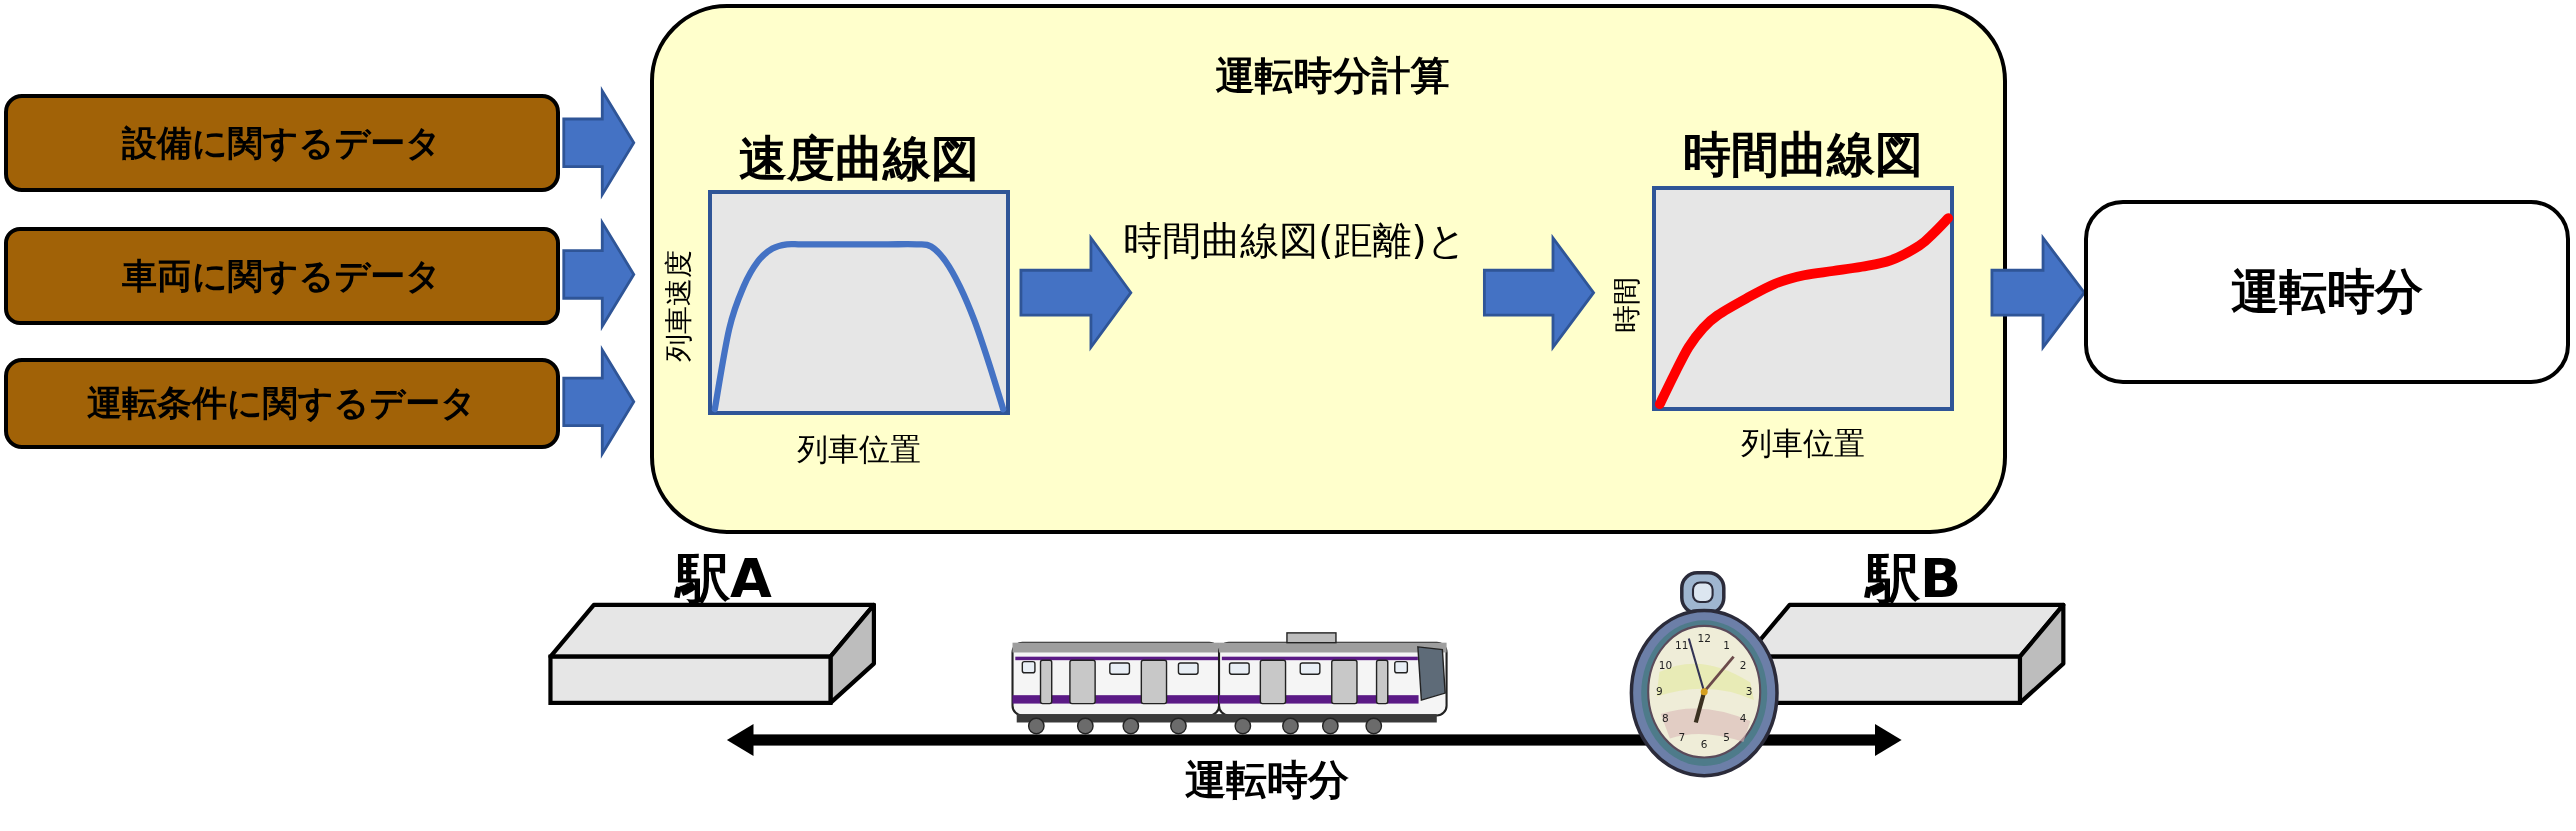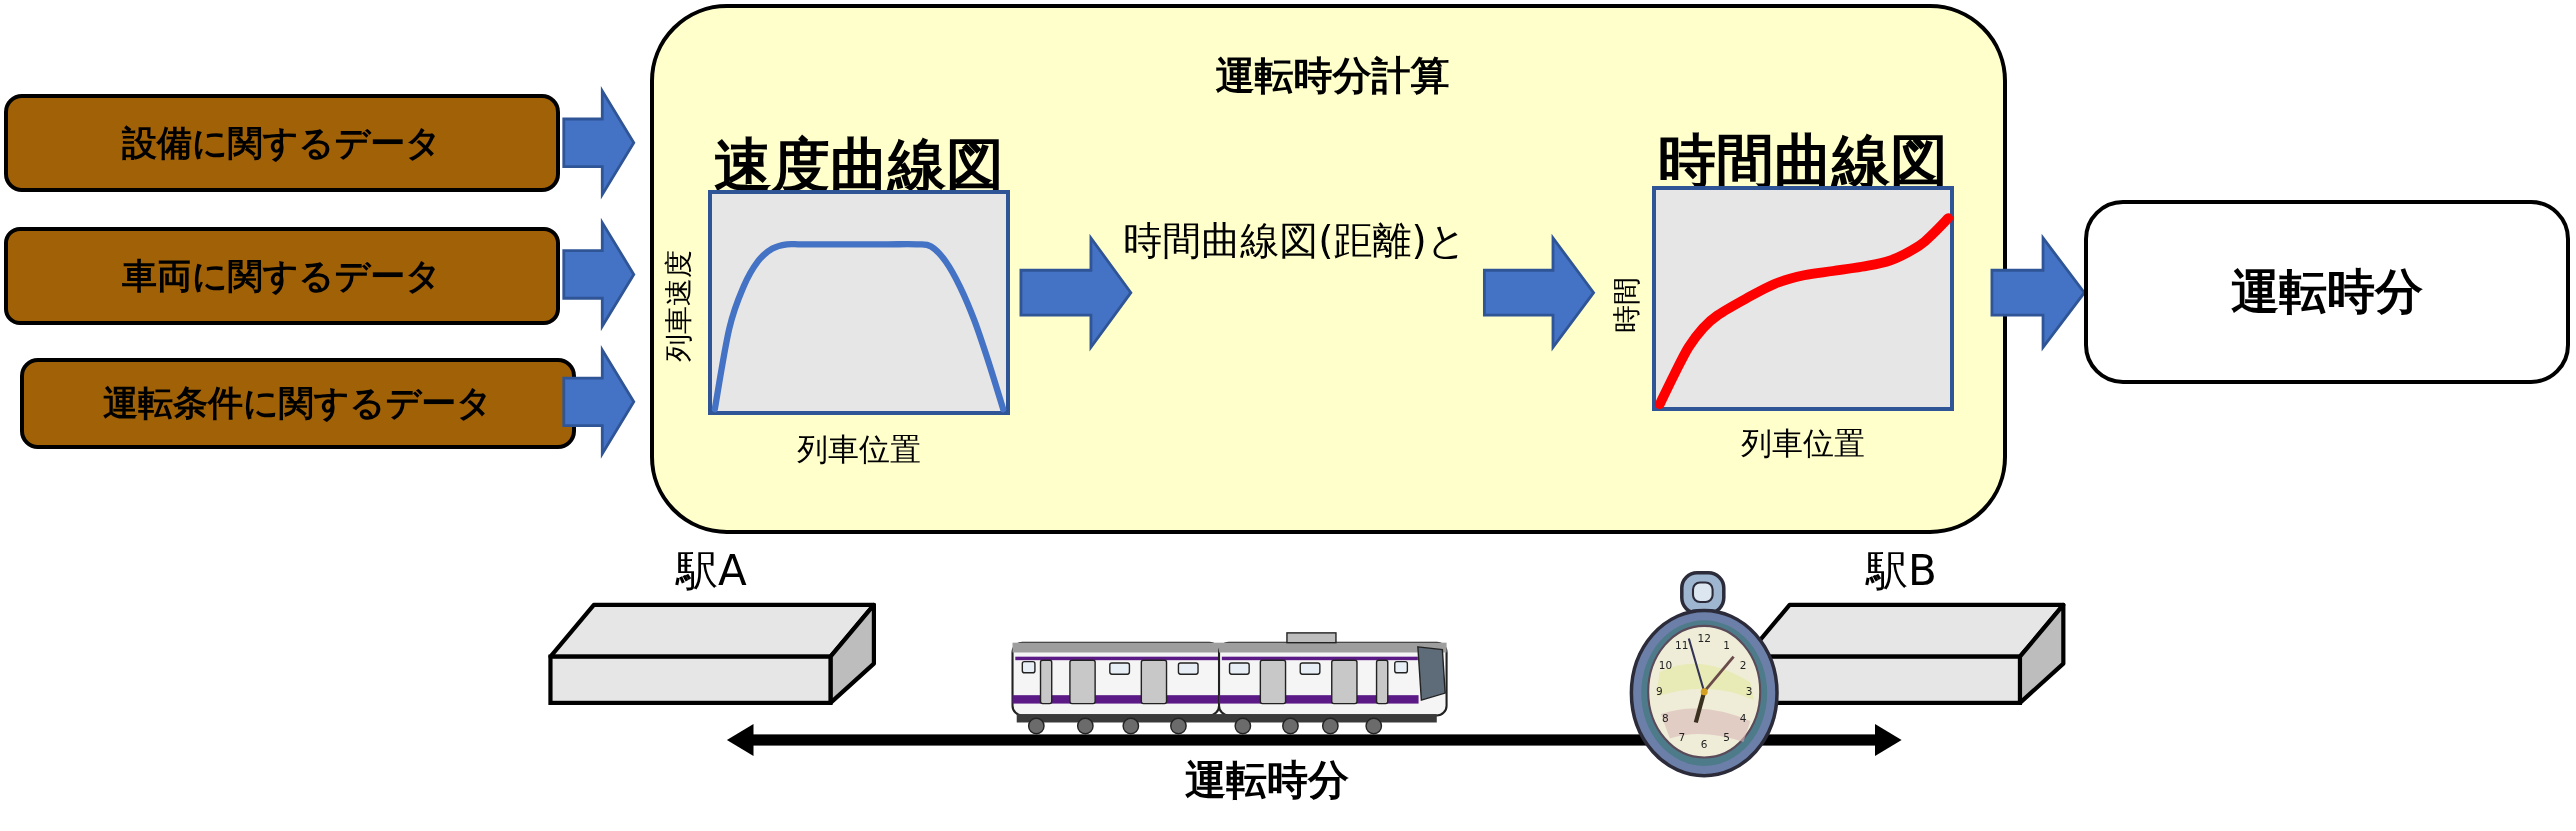--- a/index.html
+++ b/index.html
@@ -4,42 +4,42 @@
 <style>
   html,body{margin:0;padding:0;background:#ffffff;}
   body{width:2576px;height:831px;position:relative;overflow:hidden;
        font-family:"DejaVu Sans","Liberation Sans",sans-serif;color:#000;}
   .input-box{position:absolute;left:3.5px;width:556px;background:#a16207;border:4.2px solid #000;
        border-radius:18px;display:flex;align-items:center;justify-content:center;
        font-size:35px;font-weight:bold;box-sizing:border-box;}
   .calc-panel{position:absolute;left:650px;top:3.5px;width:1357px;height:530px;background:#FFFFCC;
        border:4.2px solid #000;border-radius:77px;box-sizing:border-box;}
   .panel-title{position:absolute;left:0;width:1357px;top:41px;text-align:center;font-size:39px;font-weight:bold;}
-  .chart-title{position:absolute;font-size:58px;font-weight:bold;text-align:center;}
+  .chart-title{position:absolute;font-size:48px;font-weight:bold;text-align:center;}
   .chart-box{position:absolute;background:#E6E6E6;border:4.2px solid #2F5597;box-sizing:border-box;}
   .axis-label{position:absolute;font-size:31px;}
   .vlabel{position:absolute;font-size:28px;transform:rotate(-90deg);transform-origin:center center;white-space:nowrap;}
   .mid-text{position:absolute;left:1120px;top:214px;width:350px;text-align:center;font-size:39px;line-height:53px;}
   .result-box{position:absolute;left:2084px;top:200px;width:486px;height:184px;background:#fff;border:4.2px solid #000;
        border-radius:39px;box-sizing:border-box;display:flex;align-items:center;justify-content:center;
        font-size:48px;font-weight:bold;}
-  .station-label{position:absolute;font-size:42px;font-weight:normal;}
+  .station-label{position:absolute;font-size:54px;font-weight:bold;}
   .bottom-label{position:absolute;left:1120px;top:753px;width:294px;text-align:center;font-size:41px;font-weight:bold;}
   svg{position:absolute;overflow:visible;}
 </style>
 </head>
 <body>
 
 <div class="input-box" style="top:94px;height:98px;">
   <span>設備に関するデータ</span>
 </div>
 <div class="input-box" style="top:227px;height:98px;border-radius:16px;">
   <span>車両に関するデータ</span>
 </div>
-<div class="input-box" style="top:358px;height:91px;margin-left:16px;">
+<div class="input-box" style="top:358px;height:91px;">
   <span>運転条件に関するデータ</span>
 </div>
 
 <svg style="left:0;top:0;width:2576px;height:831px;" viewBox="0 0 3679 1187" width="2576" height="831">
   <polygon points="805,170 860,170 860,130 905,204 860,278 860,238 805,238" fill="#4472C4" stroke="#2F5597" stroke-width="4"></polygon>
   <polygon points="805,358 860,358 860,318 905,392 860,466 860,426 805,426" fill="#4472C4" stroke="#2F5597" stroke-width="4"></polygon>
   <polygon points="805,540 860,540 860,500 905,574 860,648 860,608 805,608" fill="#4472C4" stroke="#2F5597" stroke-width="4"></polygon>
 </svg>
 
 <div class="calc-panel">

